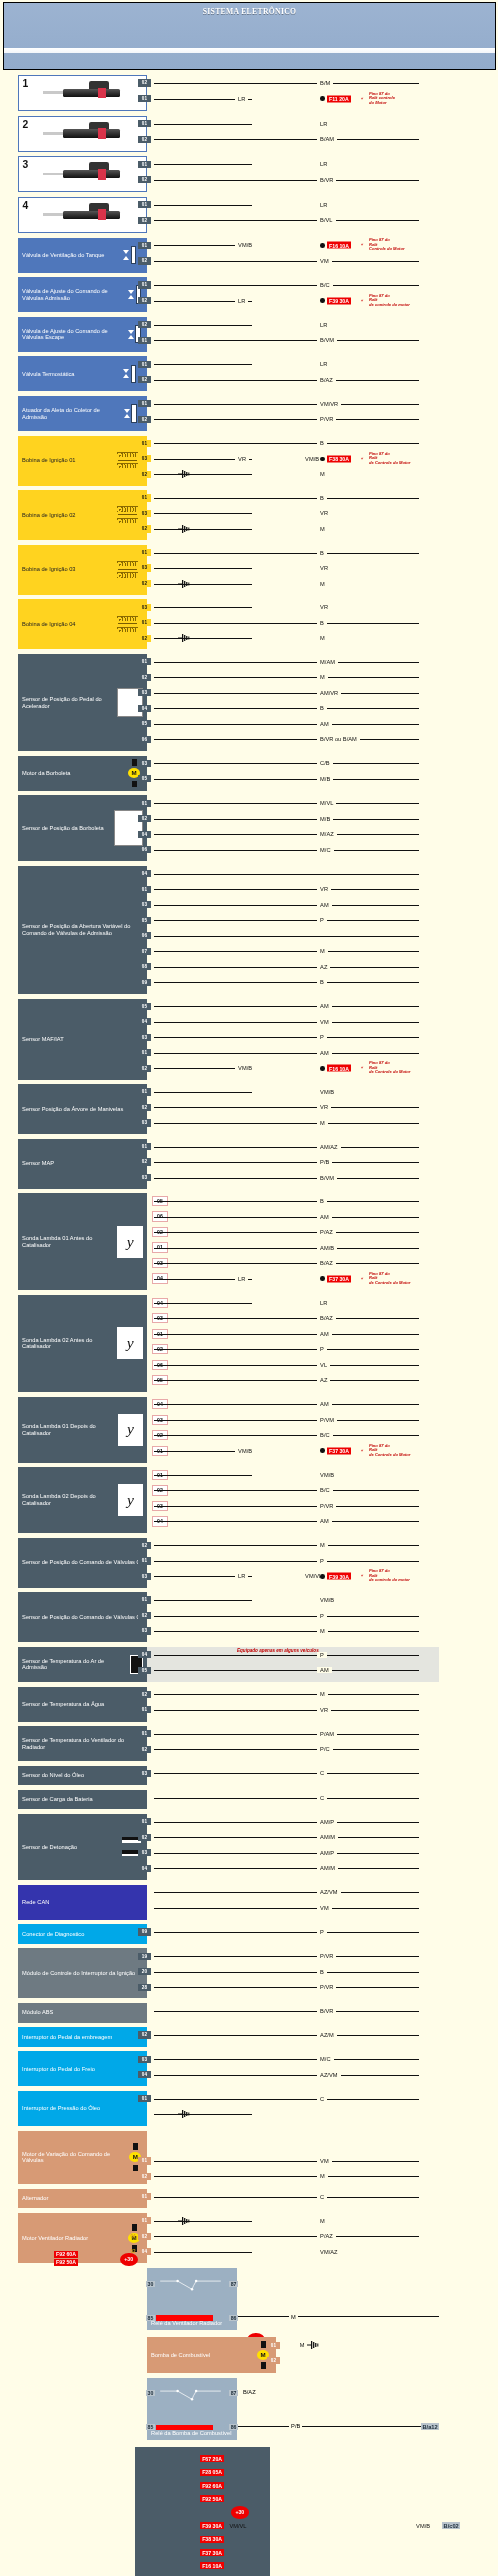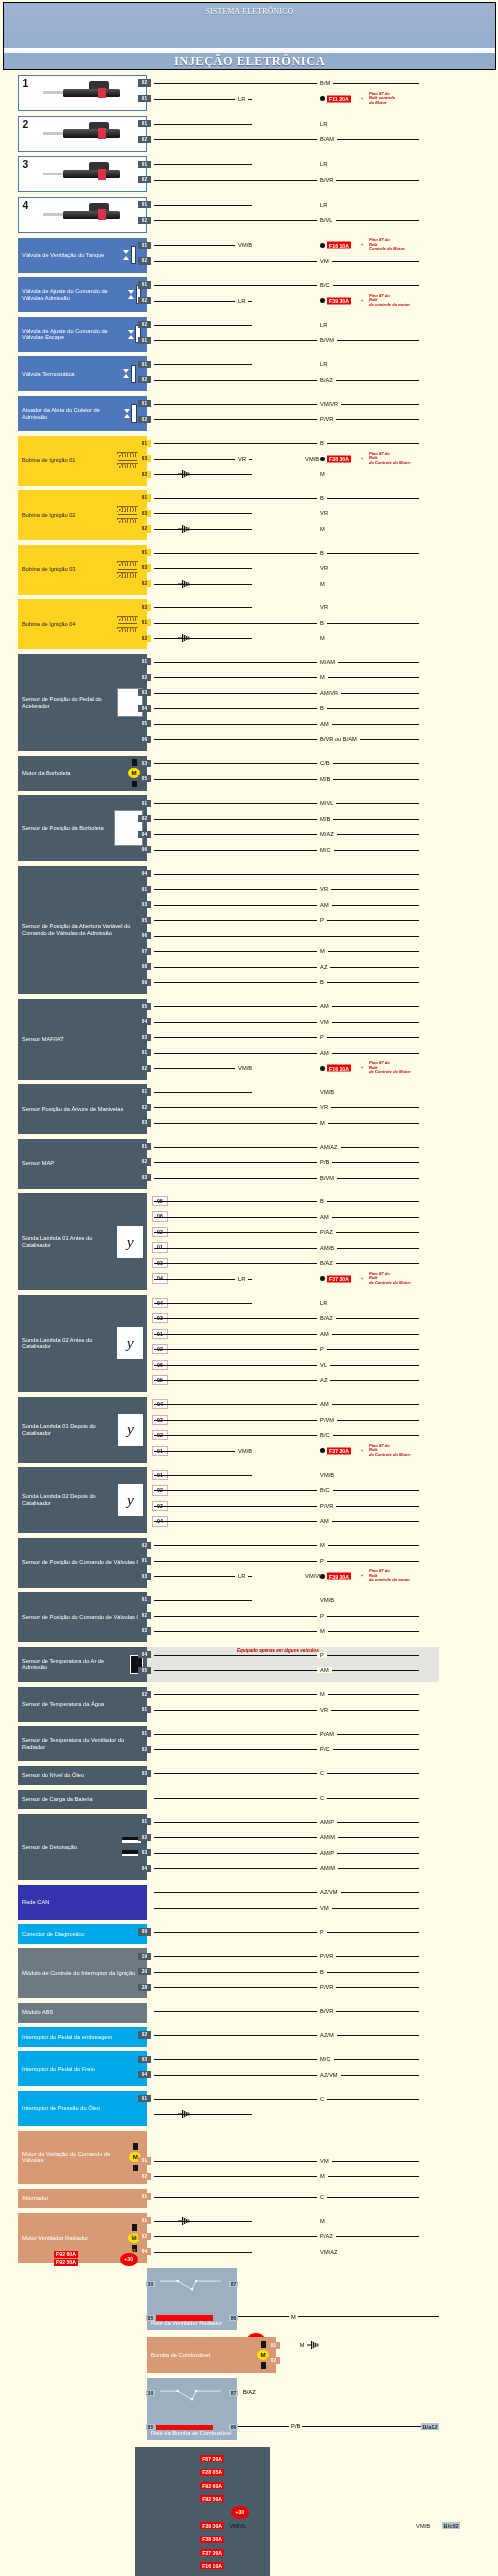--- a/index.html
+++ b/index.html
@@ -14,21 +14,21 @@
   
   .header {
     margin:2.1px 3.1px 0 3.1px;
     border:1.5px solid #000;
     background:linear-gradient(180deg,#9cb3d1 0%,#92abcb 100%);
     position:relative;
     height:68px;
   }
   .header .sys {
     text-align:center; color:#fff; font-family:"Liberation Serif",serif;
-    font-size:7.7px; font-weight:normal; letter-spacing:0.3px; padding-top:4.1px;
+    font-size:7.7px; font-weight:bold; letter-spacing:0.3px; padding-top:4.1px;
     text-shadow:0 0.5px 0.5px rgba(0,0,0,.35);
   }
   .header .veh {
     color:#fff; font-size:9.8px; font-weight:bold; padding:6.2px 0 0 6.2px;
     text-shadow:0 0.5px 1px rgba(0,0,0,.4);
   }
   .header .bar {
     position:absolute; left:0; right:0; top:45px; height:4.6px;
     background:linear-gradient(180deg,#fff 0%,#f2f5fa 100%);
   }
@@ -194,21 +194,20 @@
     position:absolute; left:18px; right:60px; background:rgba(200,205,210,.55);
     z-index:0;
   }
 </style>
 </head>
 <body>
 
 <div class="header">
   <div class="sys">SISTEMA ELETRÔNICO</div>
   <div class="bar"></div>
-  <div class="title">INJEÇÃO ELETRÔNICA</div>
 </div>
 
 <div class="sheet">
   <div class="ecu-col" id="ecuCol"></div>
   <div class="diagram" id="diagram">
       <div class="comp">
         <div class="comp-box white" style="min-height: 35px; padding: 1px;">
           <div class="inj">
             <span class="num">1</span>
             <div class="tip"></div>

